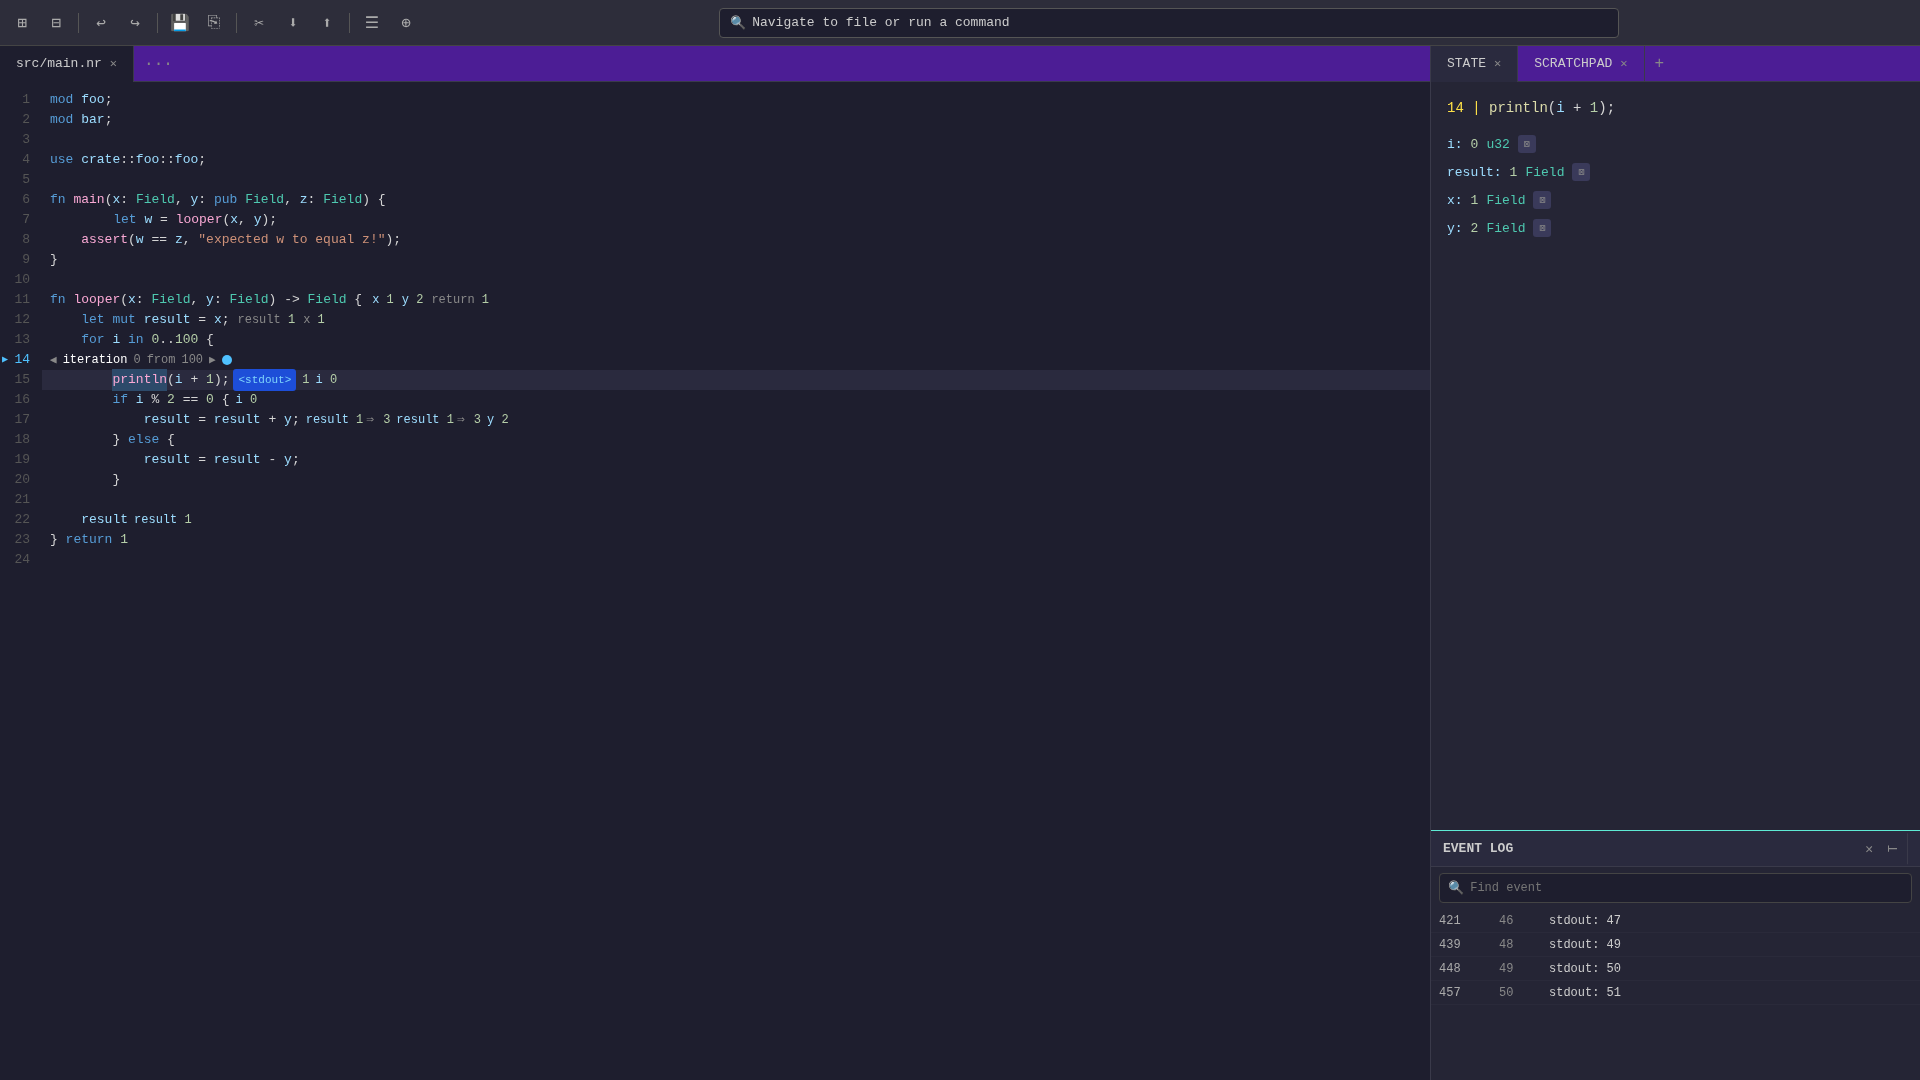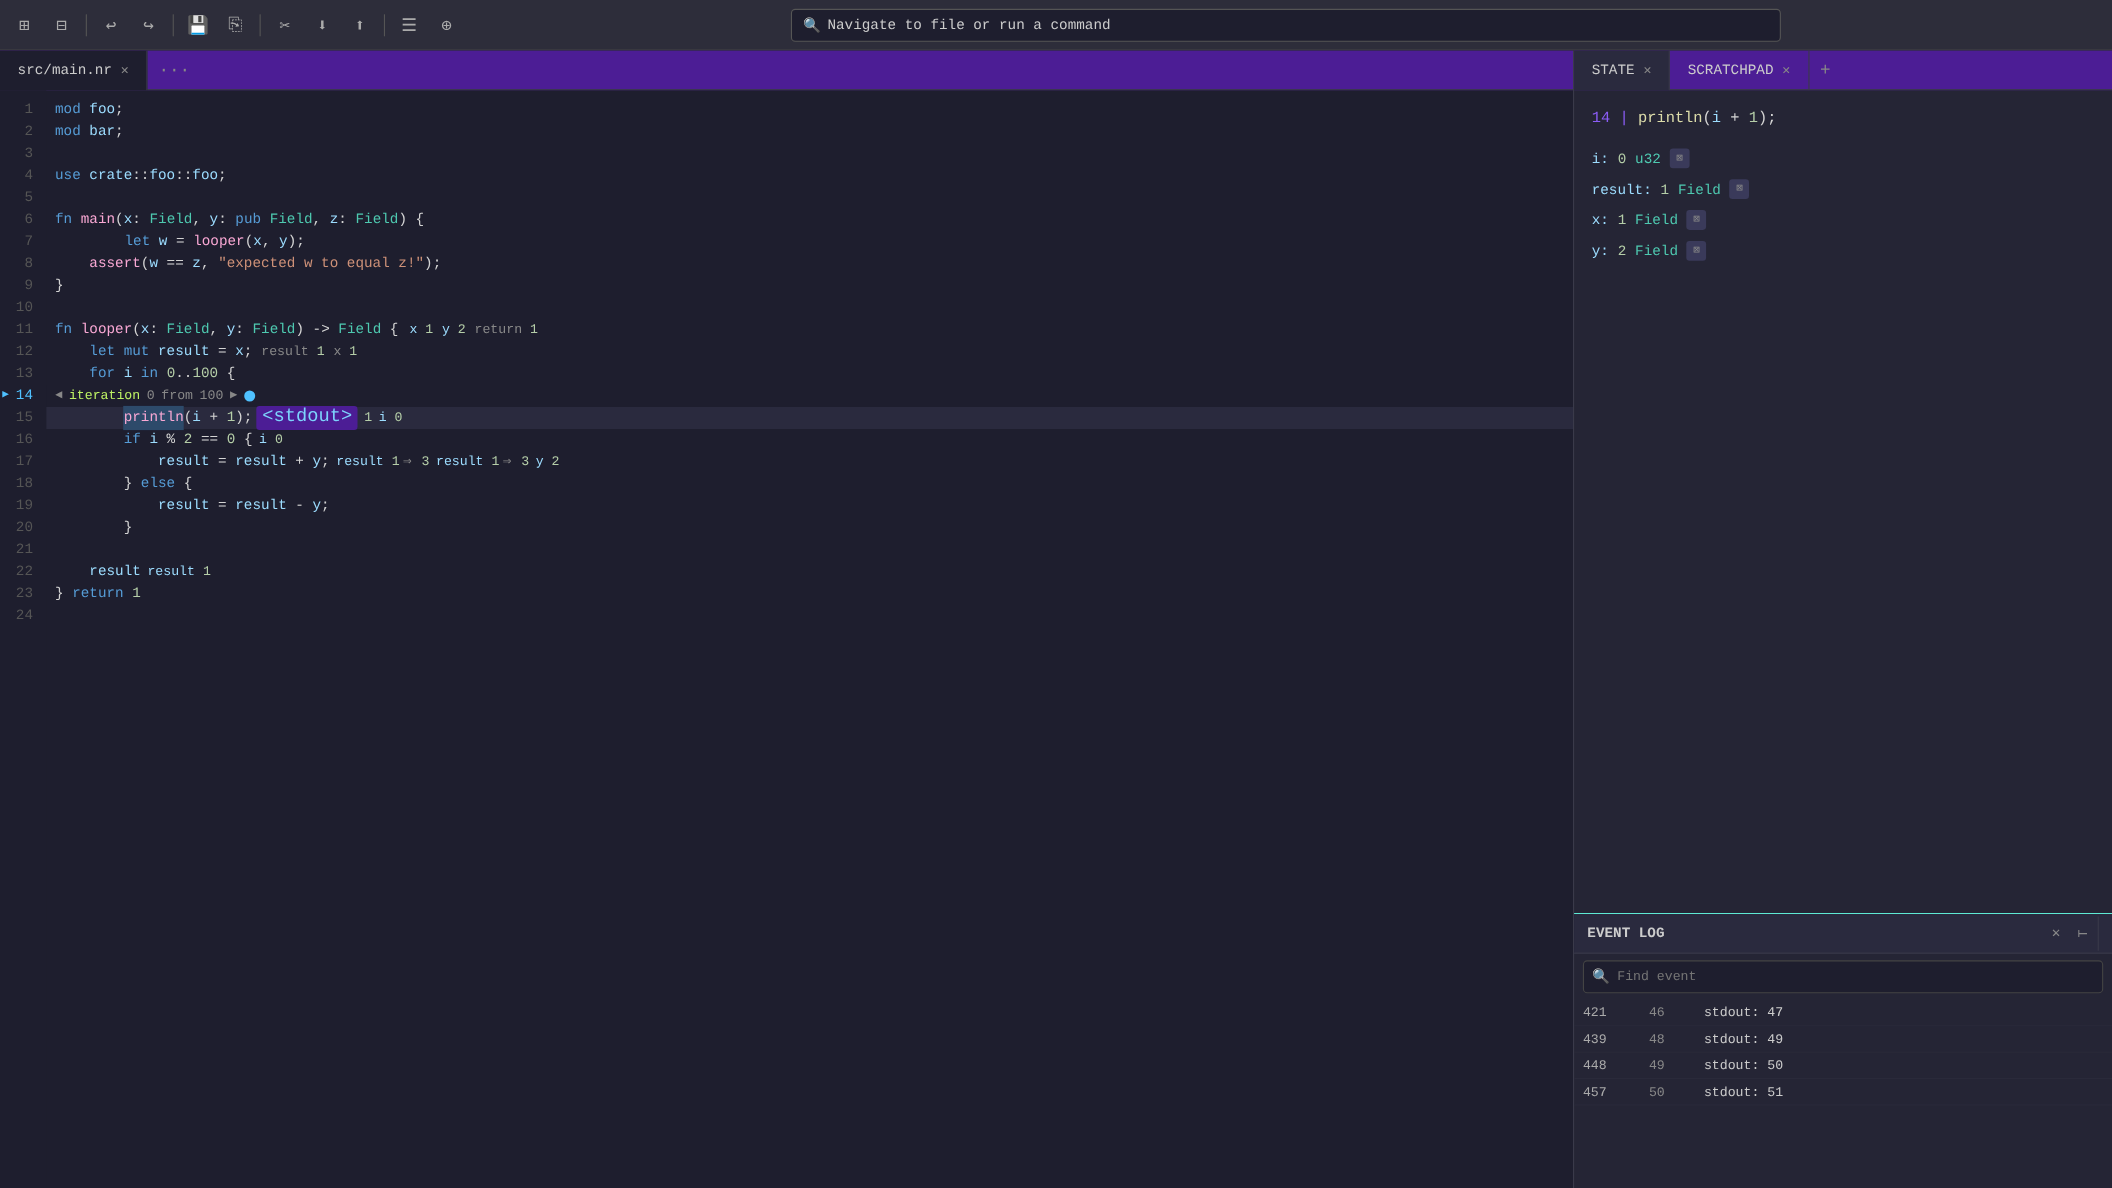--- a/index.html
+++ b/index.html
@@ -170,25 +170,25 @@
     
     .kw { color: #569cd6; }
     .fn-name { color: #f9a8d4; }
     .type { color: #4ec9b0; }
     .string { color: #ce9178; }
     .number { color: #b5cea8; }
     .punct { color: #d4d4d4; }
     .var { color: #9cdcfe; }
 
     .stdout-badge {
-      background: #4c1d95;
+      background: #1d4ed8;
       color: #7dd3fc;
       padding: 1px 5px;
       border-radius: 3px;
-      font-size: 17px;
+      font-size: 11px;
       margin-left: 4px;
     }
     .inline-value {
       color: #888;
       font-size: 12px;
       margin-left: 6px;
     }
     .inline-value .val-name { color: #9cdcfe; }
     .inline-value .val-num { color: #b5cea8; }
     .inline-arrow { color: #888; margin: 0 3px; }
@@ -201,21 +201,21 @@
       background: #1e1e2e;
       gap: 6px;
       font-size: 12px;
       color: #aaa;
     }
     .iter-btn {
       color: #888;
       cursor: pointer;
       font-size: 11px;
     }
-    .iter-label { color: #bef264; }
+    .iter-label { color: #ffffff; }
     .iter-count { color: #888; }
     .iter-circle {
       width: 10px;
       height: 10px;
       border-radius: 50%;
       background: #4fc1ff;
       display: inline-block;
     }
 
     
@@ -559,21 +559,21 @@
       </div>
       <div class="panel-tab">
         <span>SCRATCHPAD</span>
         <span class="panel-tab-close">✕</span>
       </div>
       <span class="panel-tab-add">+</span>
     </div>
 
     <div class="state-panel">
       <div class="state-code-line">
-        <span style="color:#8b5cf6">14 |</span>
+        <span style="color:#fde047">14 |</span>
         <span style="color:#dcdcaa"> println</span><span style="color:#d4d4d4">(</span><span style="color:#9cdcfe">i</span><span style="color:#d4d4d4"> + </span><span style="color:#b5cea8">1</span><span style="color:#d4d4d4">);</span>
       </div>
 
       <div class="state-var-row">
         <span class="state-var-name">i:</span>
         <span class="state-var-val">0</span>
         <span class="state-var-type">u32</span>
         <span class="state-icon">⊠</span>
       </div>
 

